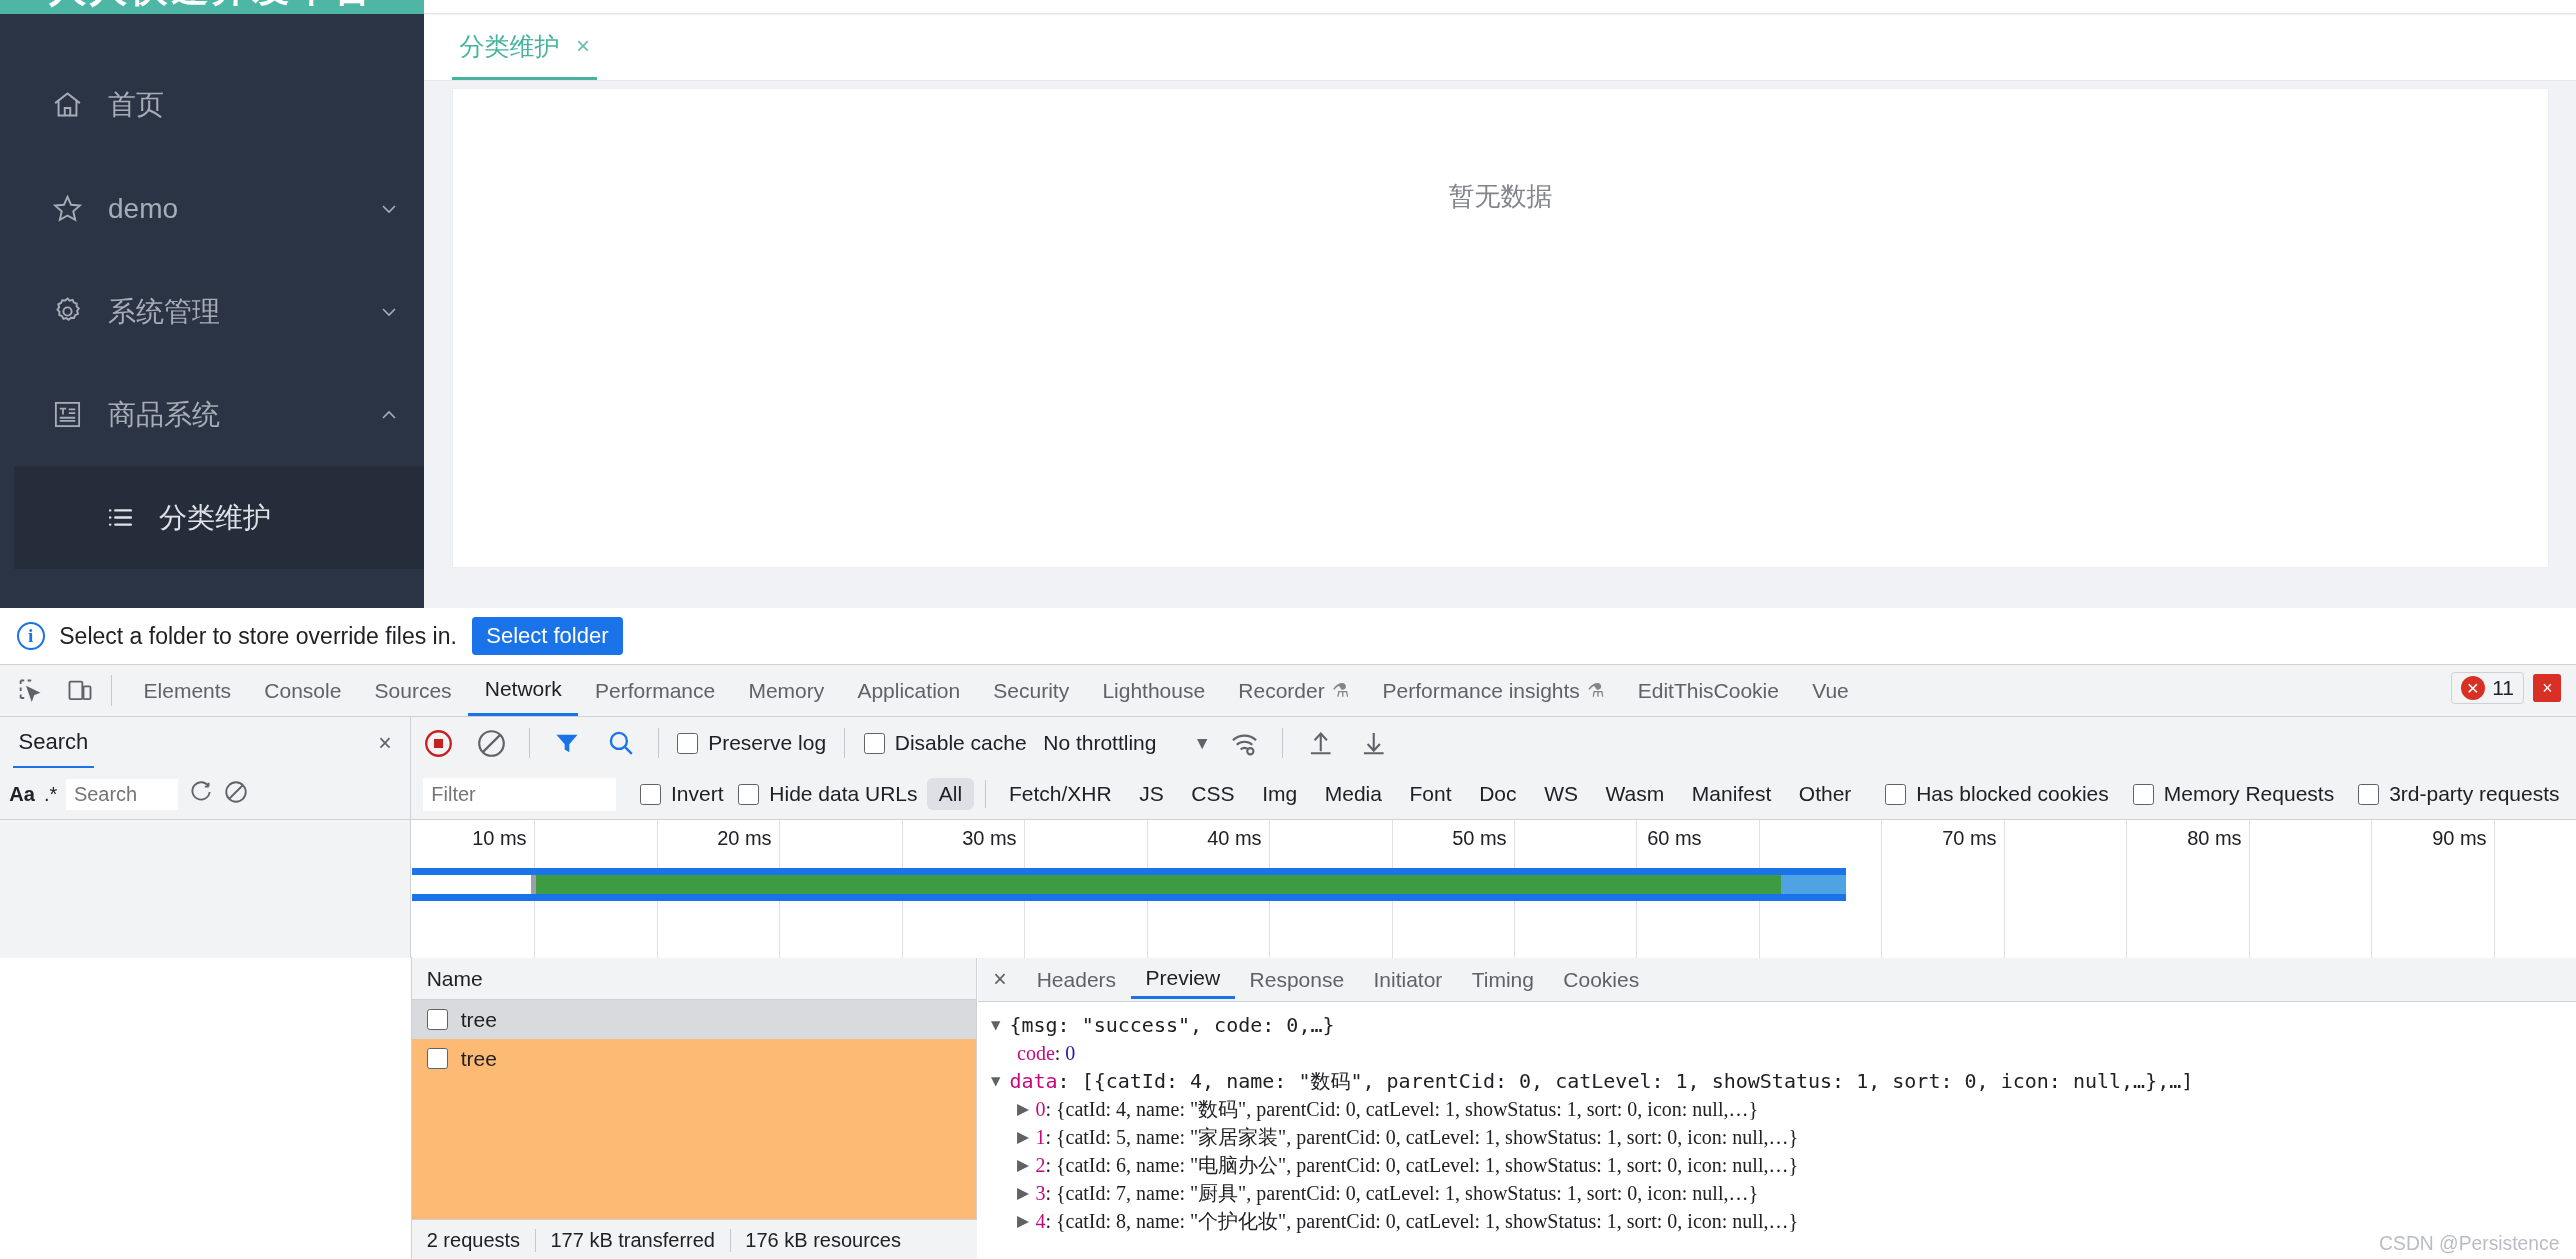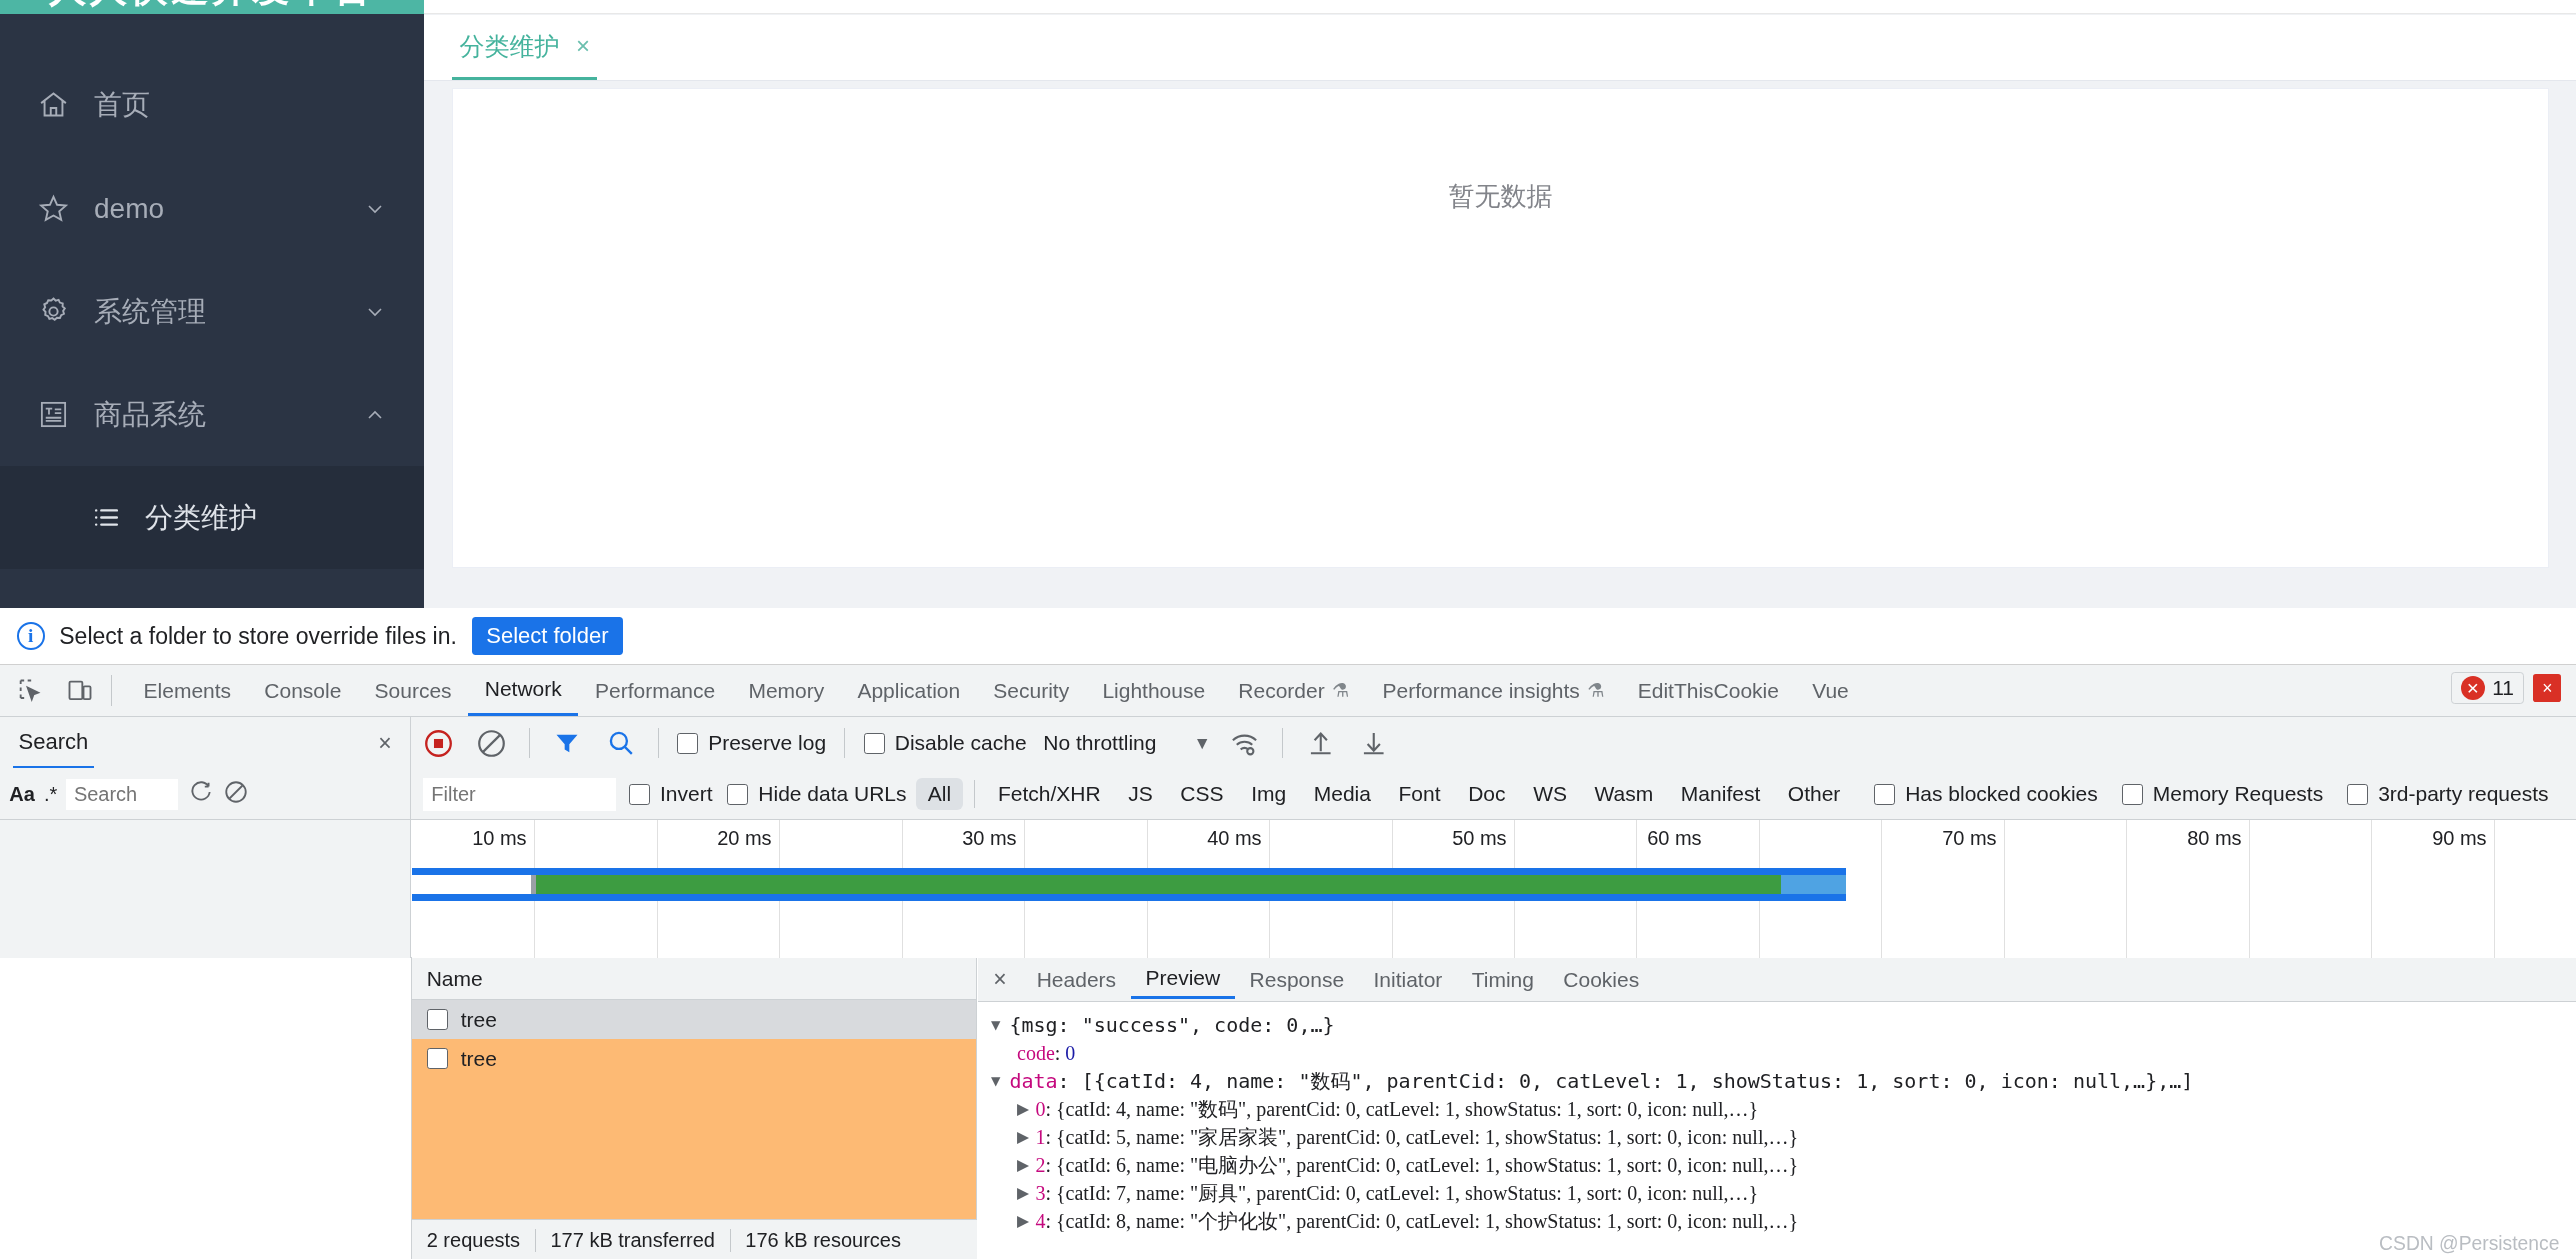--- a/index.html
+++ b/index.html
@@ -32,21 +32,21 @@
     color: #fff;
     font-size: 37px;
     font-weight: 700;
     letter-spacing: 3.7px;
     display: flex; align-items: center; justify-content: center;
     white-space: nowrap;
     overflow: hidden;
   }
   .menu-item {
     position: absolute;
-    left: 0; width: 424px; height: 103px;
+    left: 14px; width: 424px; height: 103px;
     display: flex; align-items: center;
     color: #a7adb8;
     font-size: 28px;
     cursor: pointer;
   }
   .menu-item .m-icon {
     width: 37px; height: 37px;
     margin-left: 35px; margin-right: 22px;
     display: flex; align-items: center; justify-content: center;
     flex: 0 0 auto;
@@ -712,21 +712,21 @@
       <span>
         <svg width="26" height="26" viewBox="0 0 24 24" fill="none" stroke="#5f6368" stroke-width="1.7">
             <circle cx="12" cy="12" r="9"></circle>
             <path d="M6 18 L18 6"></path>
           </svg>
       </span>
     </div>
 
     <div id="filter-row">
       <input id="filter-input" placeholder="Filter" style="">
-      <label class="tb-check" style="margin-left:13px">
+      <label class="tb-check" style="margin-left:24px">
         <span class="cb"></span>
         <span>Invert</span>
       </label>
       <label class="tb-check">
         <span class="cb"></span>
         <span>Hide data URLs</span>
       </label>
       <span class="ftype active">All</span>
       <span class="fsep"></span>
       <span class="ftype">Fetch/XHR</span>

